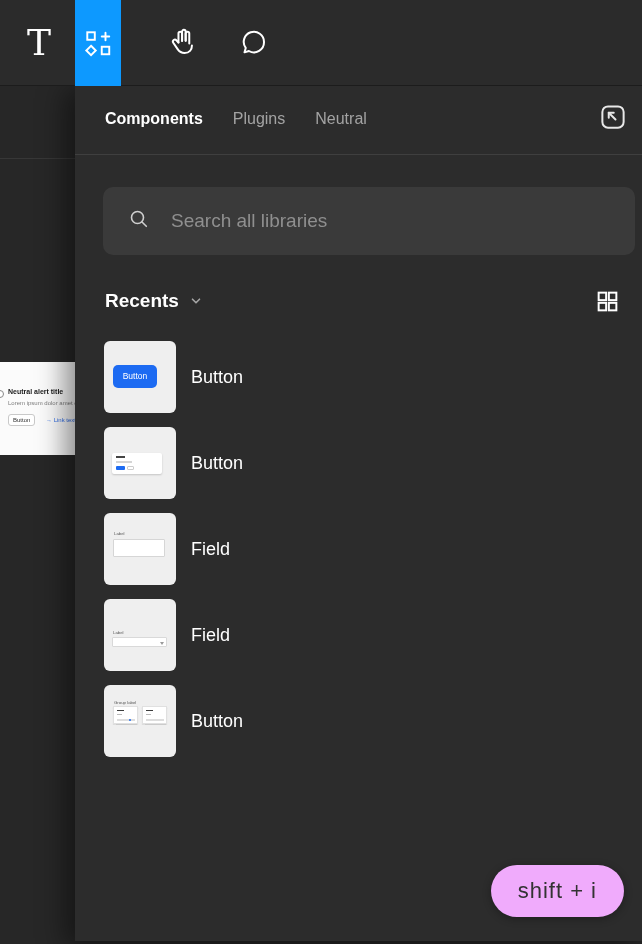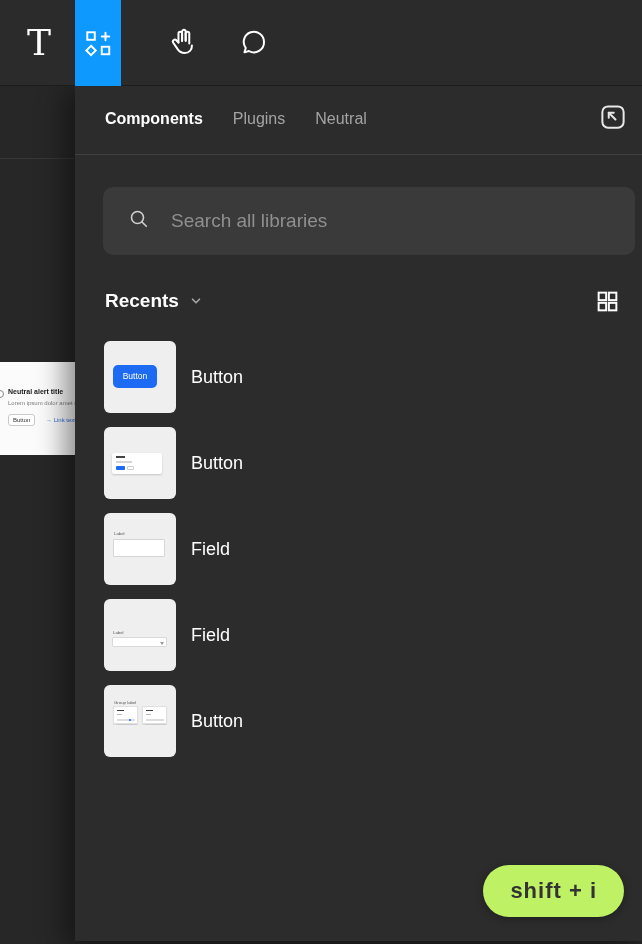--- a/index.html
+++ b/index.html
@@ -74,21 +74,21 @@
   .gc-dot { position:absolute; right:6px; bottom:2px; width:2.5px; height:2.5px; border-radius:50%; background:#1d6bf2; }
   .gr-label { left:10px; top:22px; }
   .gr-row { position:absolute; left:10px; display:flex; align-items:center; }
   .gr-row.r1 { top:31px; } .gr-row.r2 { top:40px; }
   .gr-dot { width:5px; height:5px; border-radius:50%; flex:0 0 auto; }
   .gr-dot.on { background:#1d6bf2; }
   .gr-dot.off { background:#fff; border:1px solid #a6a6a6; }
   .gr-text { font-size:6px; color:#666; margin-left:2px; transform:scale(0.72); transform-origin:0 50%; white-space:nowrap; }
 
   
-  .shortcut-pill { position:absolute; right:18px; bottom:24px; background:#bef264; color:#333; border-radius:27px; padding:13px 27px; font-size:22px; font-weight:700; letter-spacing:1px; box-shadow:0 2px 8px rgba(0,0,0,0.3); }
+  .shortcut-pill { position:absolute; right:18px; bottom:24px; background:#f0abfc; color:#333; border-radius:27px; padding:13px 27px; font-size:22px; font-weight:400; letter-spacing:1px; box-shadow:0 2px 8px rgba(0,0,0,0.3); }
 </style>
 </head>
 <body>
 
 <div class="screen">
 
   <div class="canvas-strip">
     <div class="canvas-line"></div>
     <div class="alert-card">
       <div class="ac-icon"></div>

